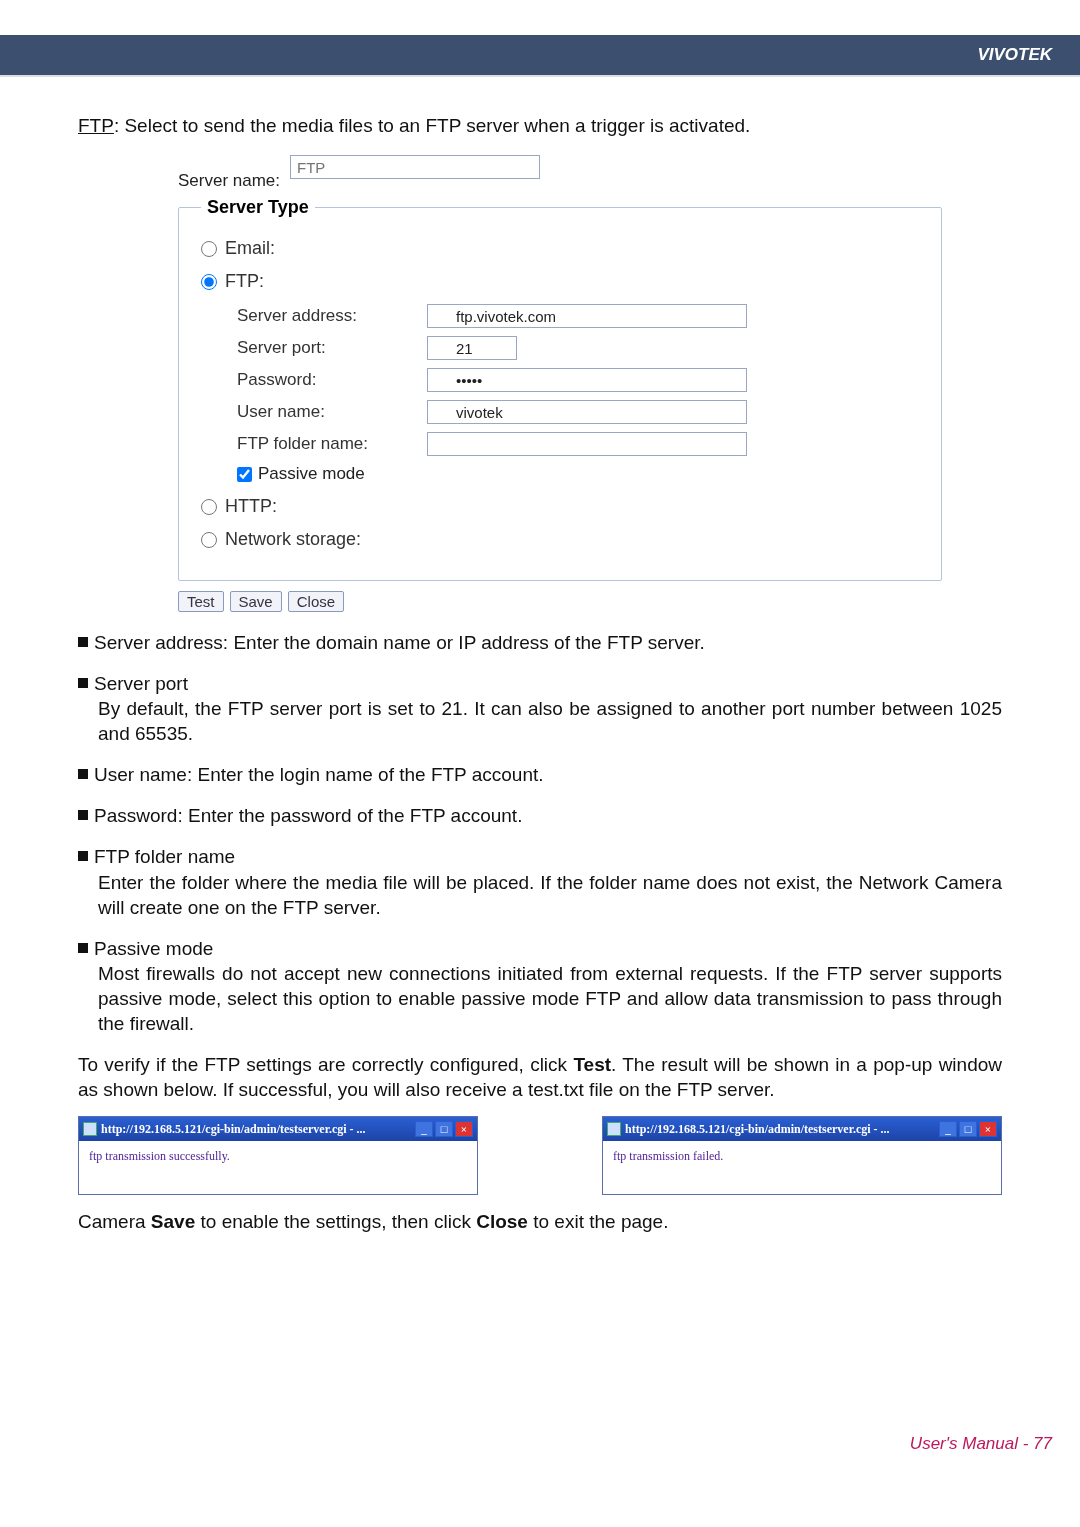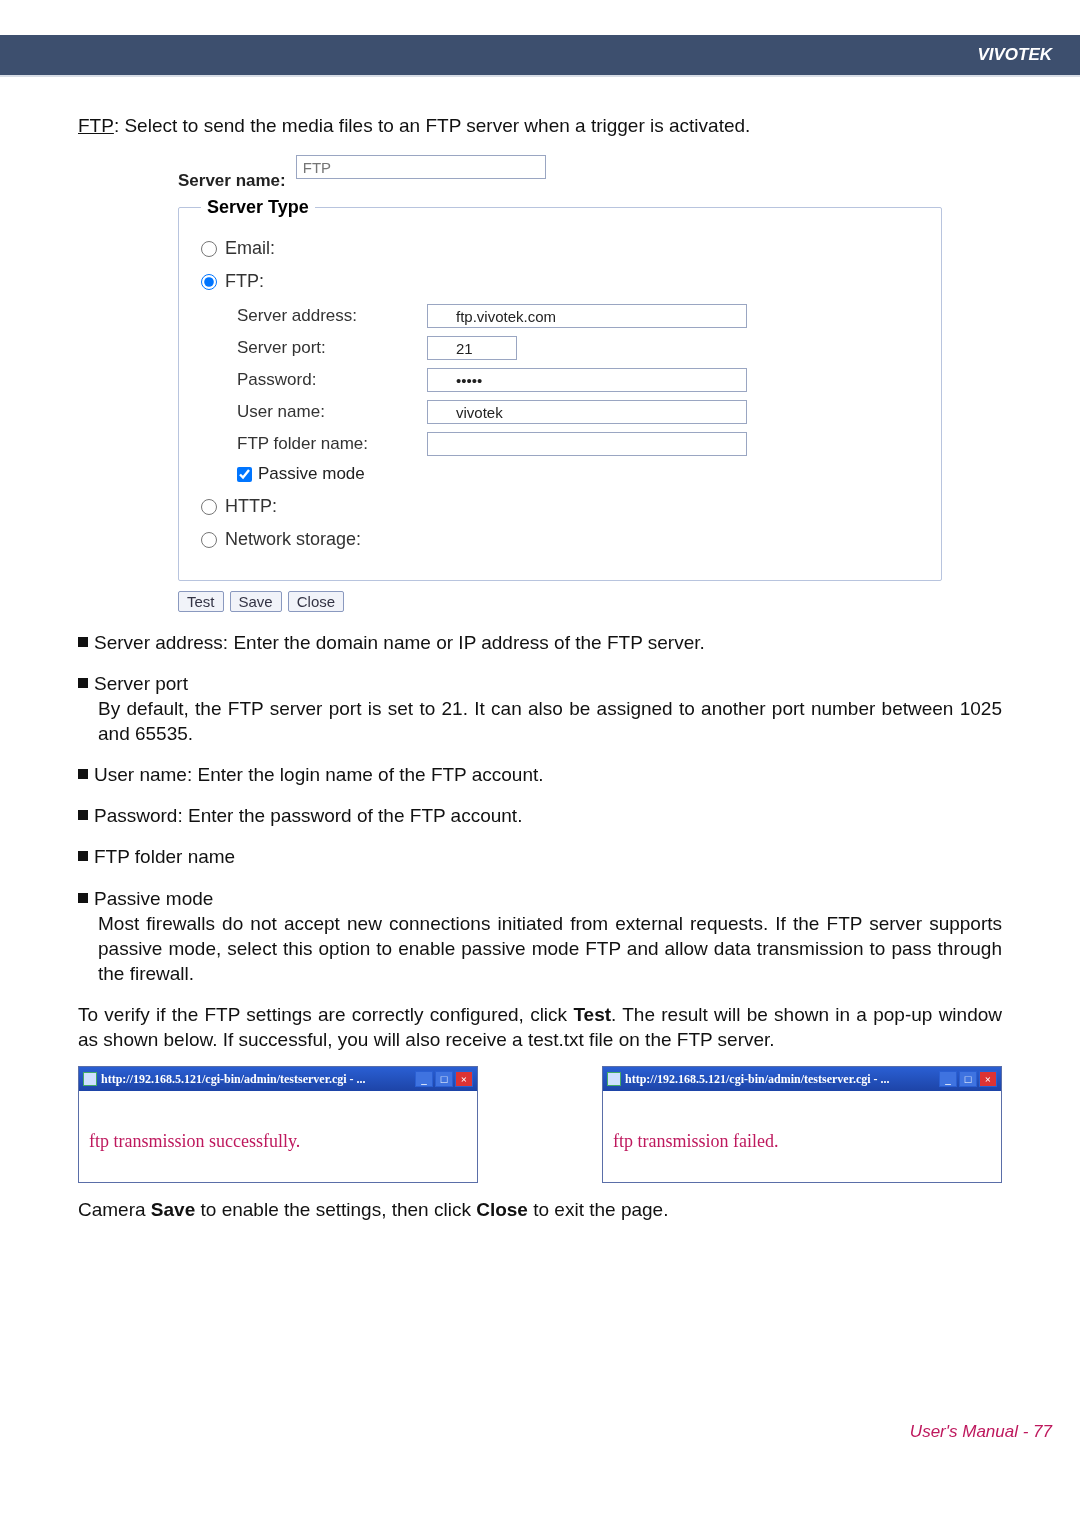--- a/index.html
+++ b/index.html
@@ -45,21 +45,21 @@
     font-family: Arial, sans-serif;
     font-size: 17px;
     color: #222;
   }
   .row {
     display: flex;
     align-items: center;
     gap: 10px;
     margin: 6px 0;
   }
-  .row label.name-lbl { font-weight: bold; font-size: 17px; margin-top: 28px; }
+  .row label.name-lbl { font-weight: normal; font-size: 17px; margin-top: 28px; }
   input[type="text"], input[type="password"] {
     border: 1px solid #9aa6c2;
     height: 24px;
     padding: 0 6px;
     font-size: 15px;
     color: #222;
     background: #fff;
   }
   .server-name-input { width: 250px; color:#999; }
   fieldset {
@@ -161,23 +161,22 @@
   .popup .winbtns { display:flex; gap:2px; }
   .popup .winbtn {
     width:18px;height:16px;border:1px solid #2a5fd3;font-size:11px;line-height:14px;
     text-align:center;color:#fff;
   }
   .popup .winbtn.min{background:#3f73e0;}
   .popup .winbtn.max{background:#3f73e0;}
   .popup .winbtn.close{background:#d33; font-weight:bold;}
   .popup .body {
     padding: 8px 10px 30px 10px;
-    font-size: 18px;
-    color:#be185d;
-    margin-top:32px;
+    font-size: 12px;
+    color:#4c1d95;
   }
   .footer {
     position: relative;
     margin-top: 200px;
     text-align: right;
     padding-right: 28px;
     color: #be185d;
     font-style: italic;
     font-size: 17px;
     padding-bottom:20px;
@@ -267,20 +266,21 @@
 
     <div class="bitem"><span class="sq"></span><span>Server port</span>
       <span class="indent">By default, the FTP server port is set to 21. It can also be assigned to another port number between 1025 and 65535.</span>
     </div>
 
     <div class="bitem"><span class="sq"></span><span>User name: Enter the login name of the FTP account.</span></div>
 
     <div class="bitem"><span class="sq"></span><span>Password: Enter the password of the FTP account.</span></div>
 
     <div class="bitem"><span class="sq"></span><span>FTP folder name</span>
+      <span class="indent">Enter the folder where the media file will be placed. If the folder name does not exist, the Network Camera will create one on the FTP server.</span>
     </div>
 
     <div class="bitem"><span class="sq"></span><span>Passive mode</span>
       <span class="indent">Most firewalls do not accept new connections initiated from external requests. If the FTP server supports passive mode, select this option to enable passive mode FTP and allow data transmission to pass through the firewall.</span>
     </div>
   </div>
 
   <p class="para">
     <span>To verify if the FTP settings are correctly configured, click </span><span class="b">Test</span><span>. The result will be shown in a pop-up window as shown below. If successful, you will also receive a test.txt file on the FTP server.</span>
   </p>

